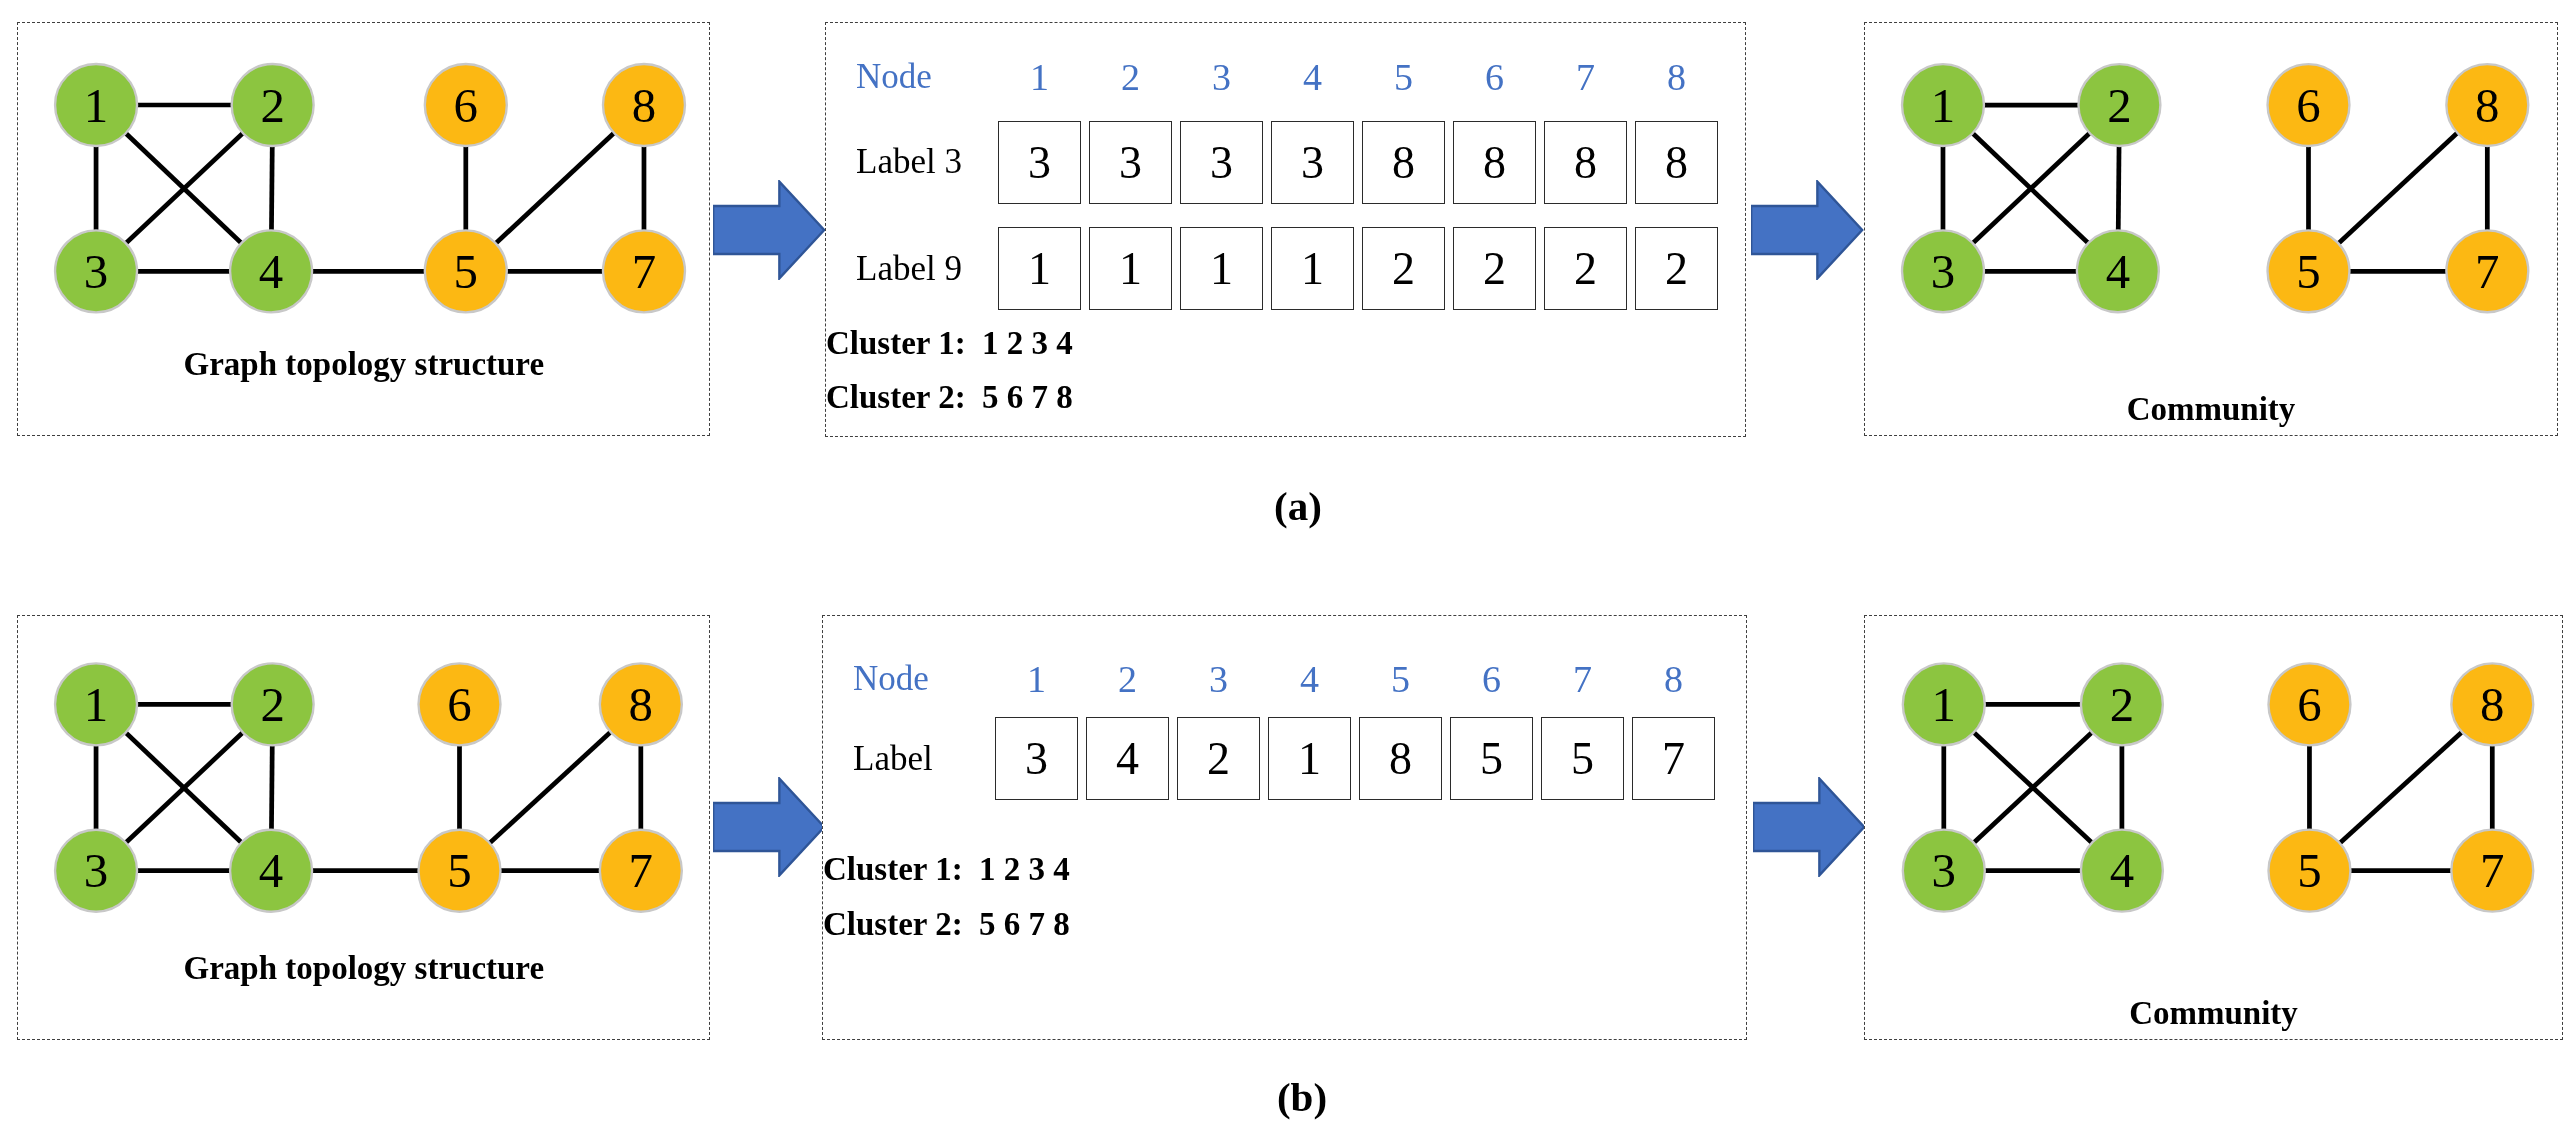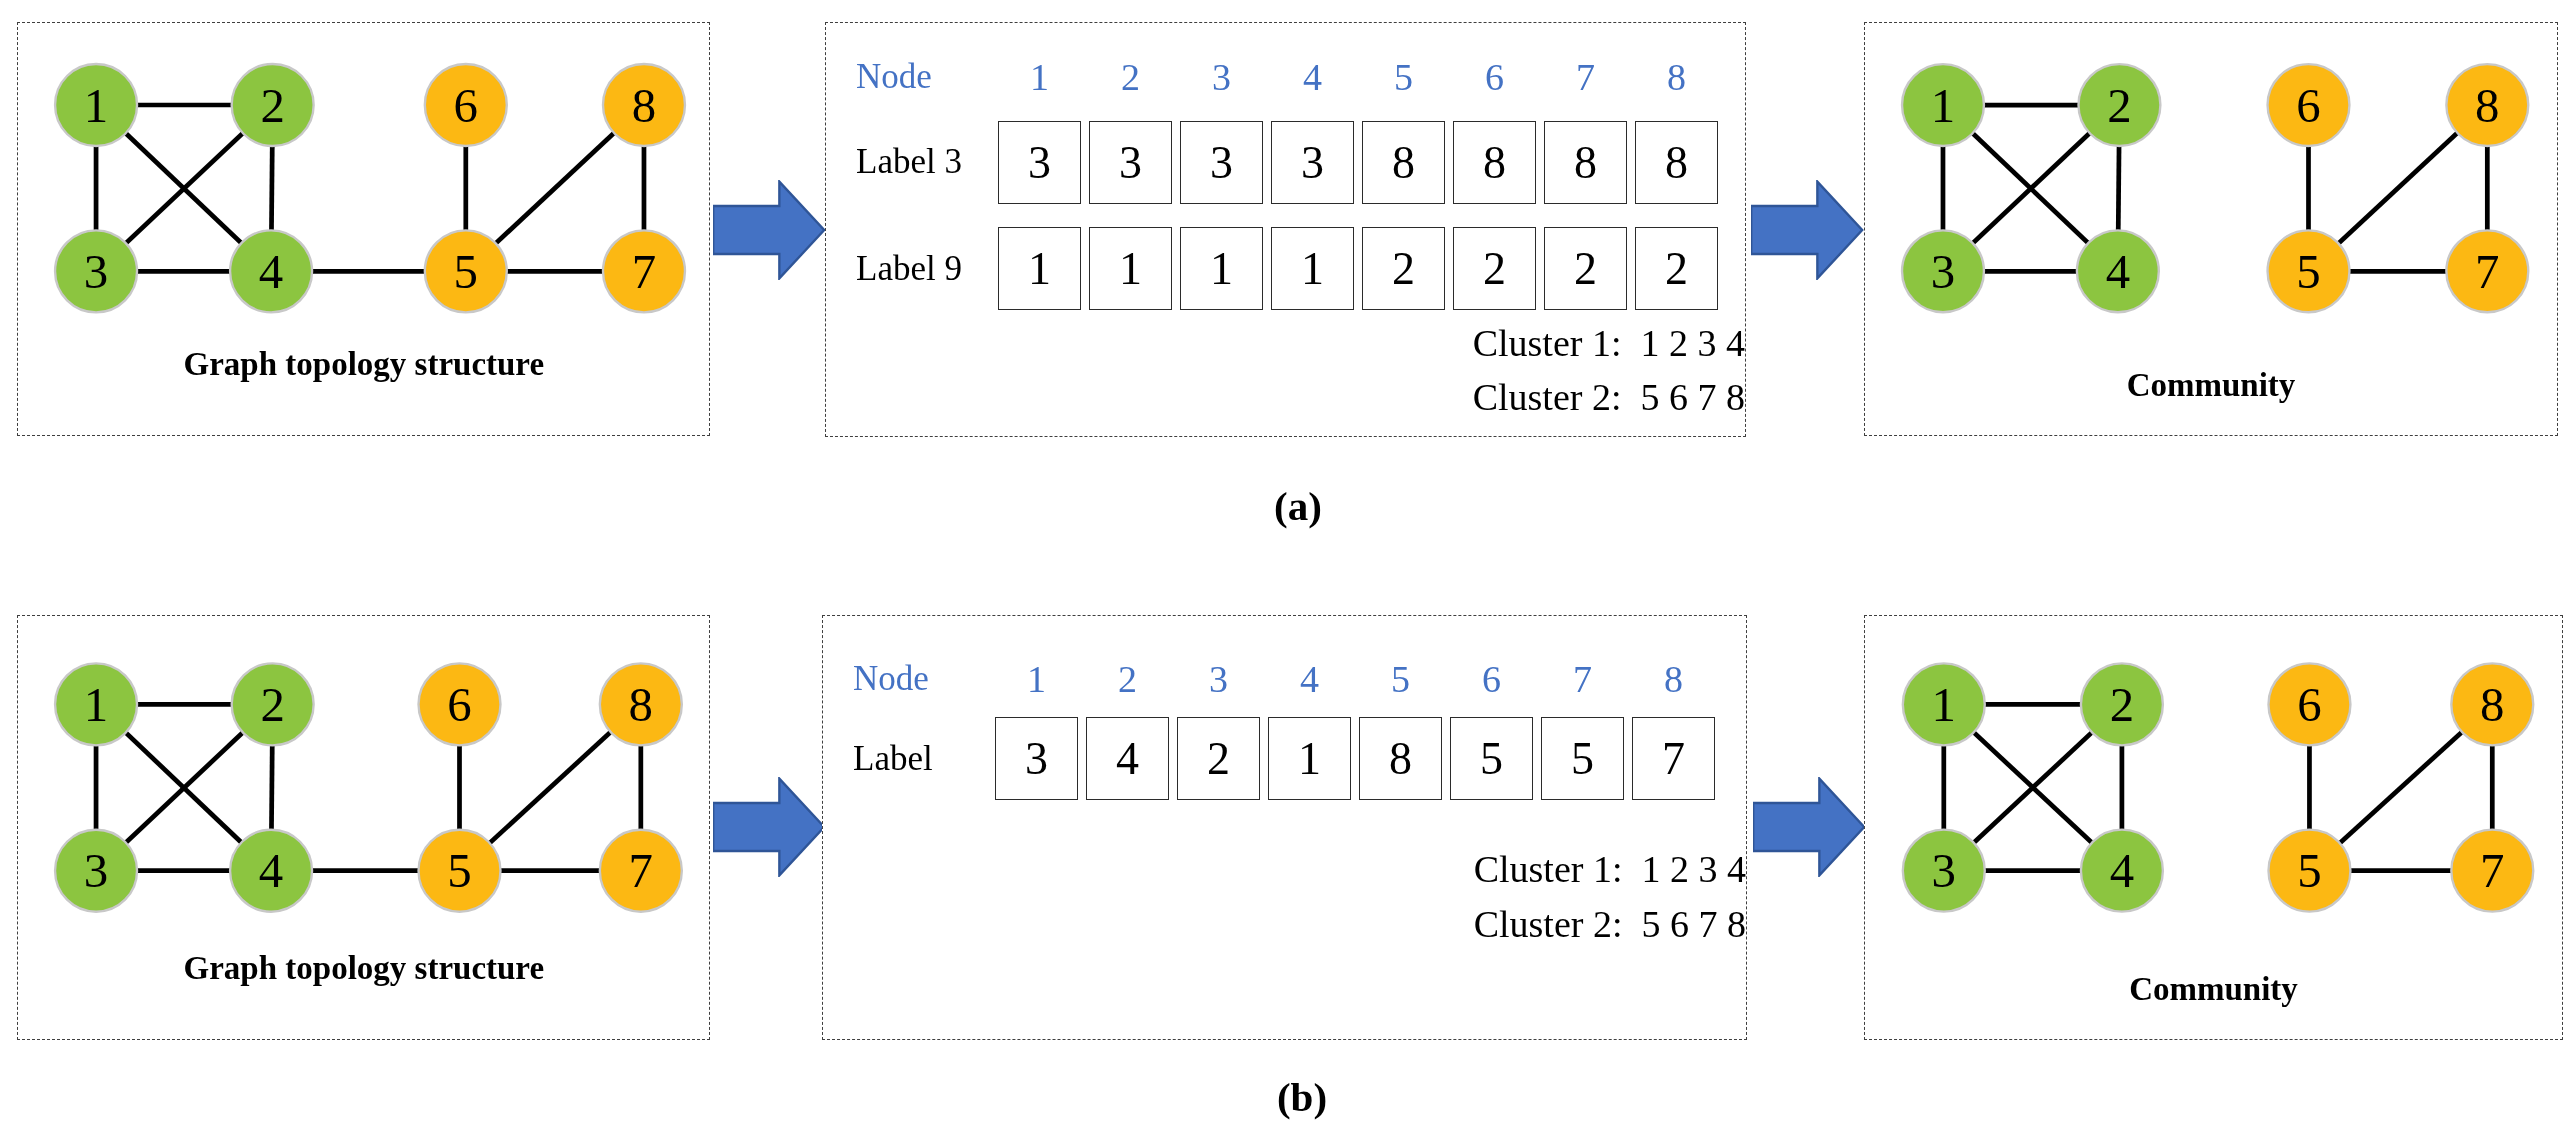--- a/index.html
+++ b/index.html
@@ -3,33 +3,33 @@
 <meta charset="utf-8">
 <style>
   html,body{margin:0;padding:0;background:#ffffff;}
   .stage{position:relative;width:2576px;height:1140px;background:#ffffff;
          font-family:"Liberation Serif", serif;color:#000;overflow:hidden;}
   .box{position:absolute;border:1.6px dashed #3f3f3f;background:#ffffff;box-sizing:border-box;}
   .graph-svg{position:absolute;top:0;left:0;display:block;}
   .caption{position:absolute;left:0;right:0;text-align:center;font-weight:bold;
            font-size:33px;line-height:39px;}
   .cap-topo{bottom:51px;}
-  .cap-comm{bottom:30px;}
+  .cap-comm{bottom:6px;}
   .panel-label{position:absolute;transform:translateX(-50%);font-weight:bold;font-size:41px;}
   .arrow{position:absolute;width:113px;height:100px;}
   
   .mid-content{position:absolute;inset:0;display:flex;flex-direction:column;box-sizing:border-box;}
   .hdr-row,.lbl-row{display:flex;align-items:center;}
   .row-label{width:168px;padding-left:30px;box-sizing:border-box;font-size:35px;white-space:nowrap;}
   .hdr-label{color:#4472C4;}
   .hdr-num{width:91px;text-align:center;font-size:38px;color:#4472C4;}
   .cell-wrap{width:91px;display:flex;justify-content:center;}
   .cell{width:81px;height:81px;border:1.6px solid #2b2b2b;background:#fff;
         display:flex;align-items:center;justify-content:center;font-size:46px;}
-  .cluster{text-align:right;font-weight:normal;font-size:38px;line-height:44px;white-space:pre;}
+  .cluster{text-align:left;font-weight:bold;font-size:33px;line-height:44px;white-space:pre;}
   .pa .hdr-row{margin-top:31.5px;}
   .pa .row-0{margin-top:22px;}
   .pa .row-1{margin-top:23.6px;}
   .pa .cluster-0{margin-top:11px;}
   .pa .cluster-1{margin-top:10.2px;}
   .pb .hdr-row{margin-top:41px;}
   .pb .row-0{margin-top:16px;}
   .pb .cluster-0{margin-top:47px;}
   .pb .cluster-1{margin-top:11px;}
 </style>

